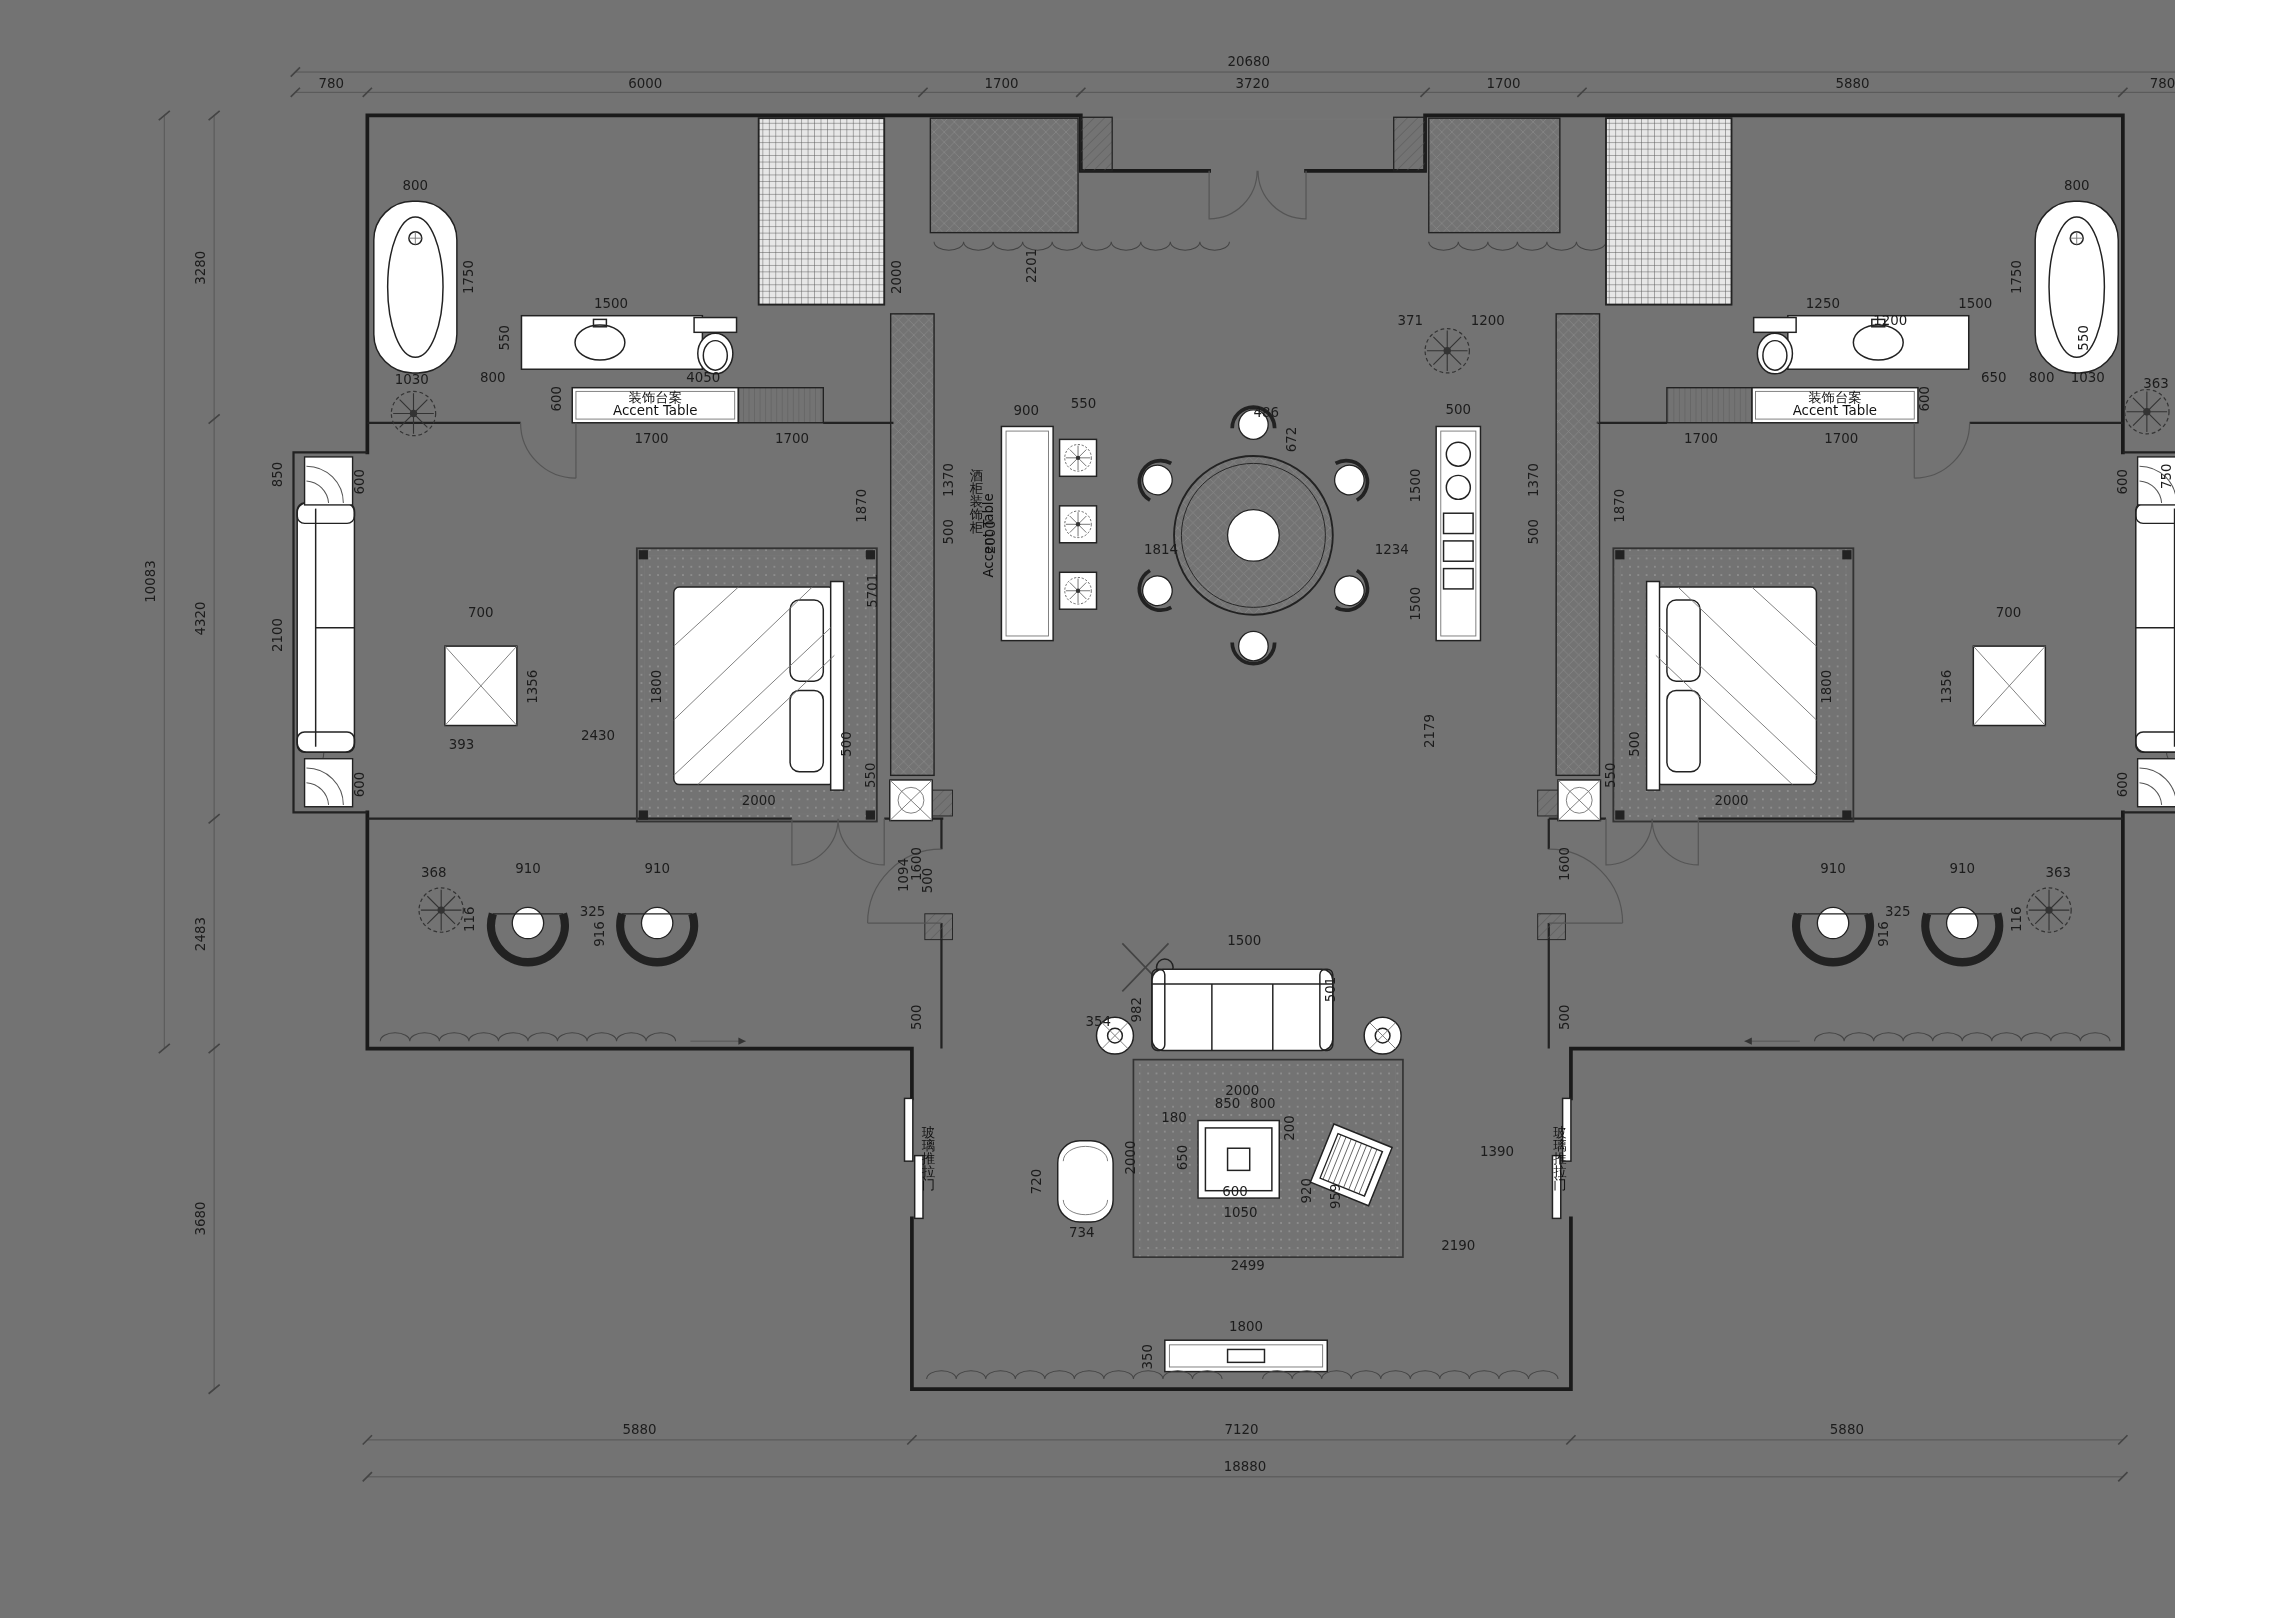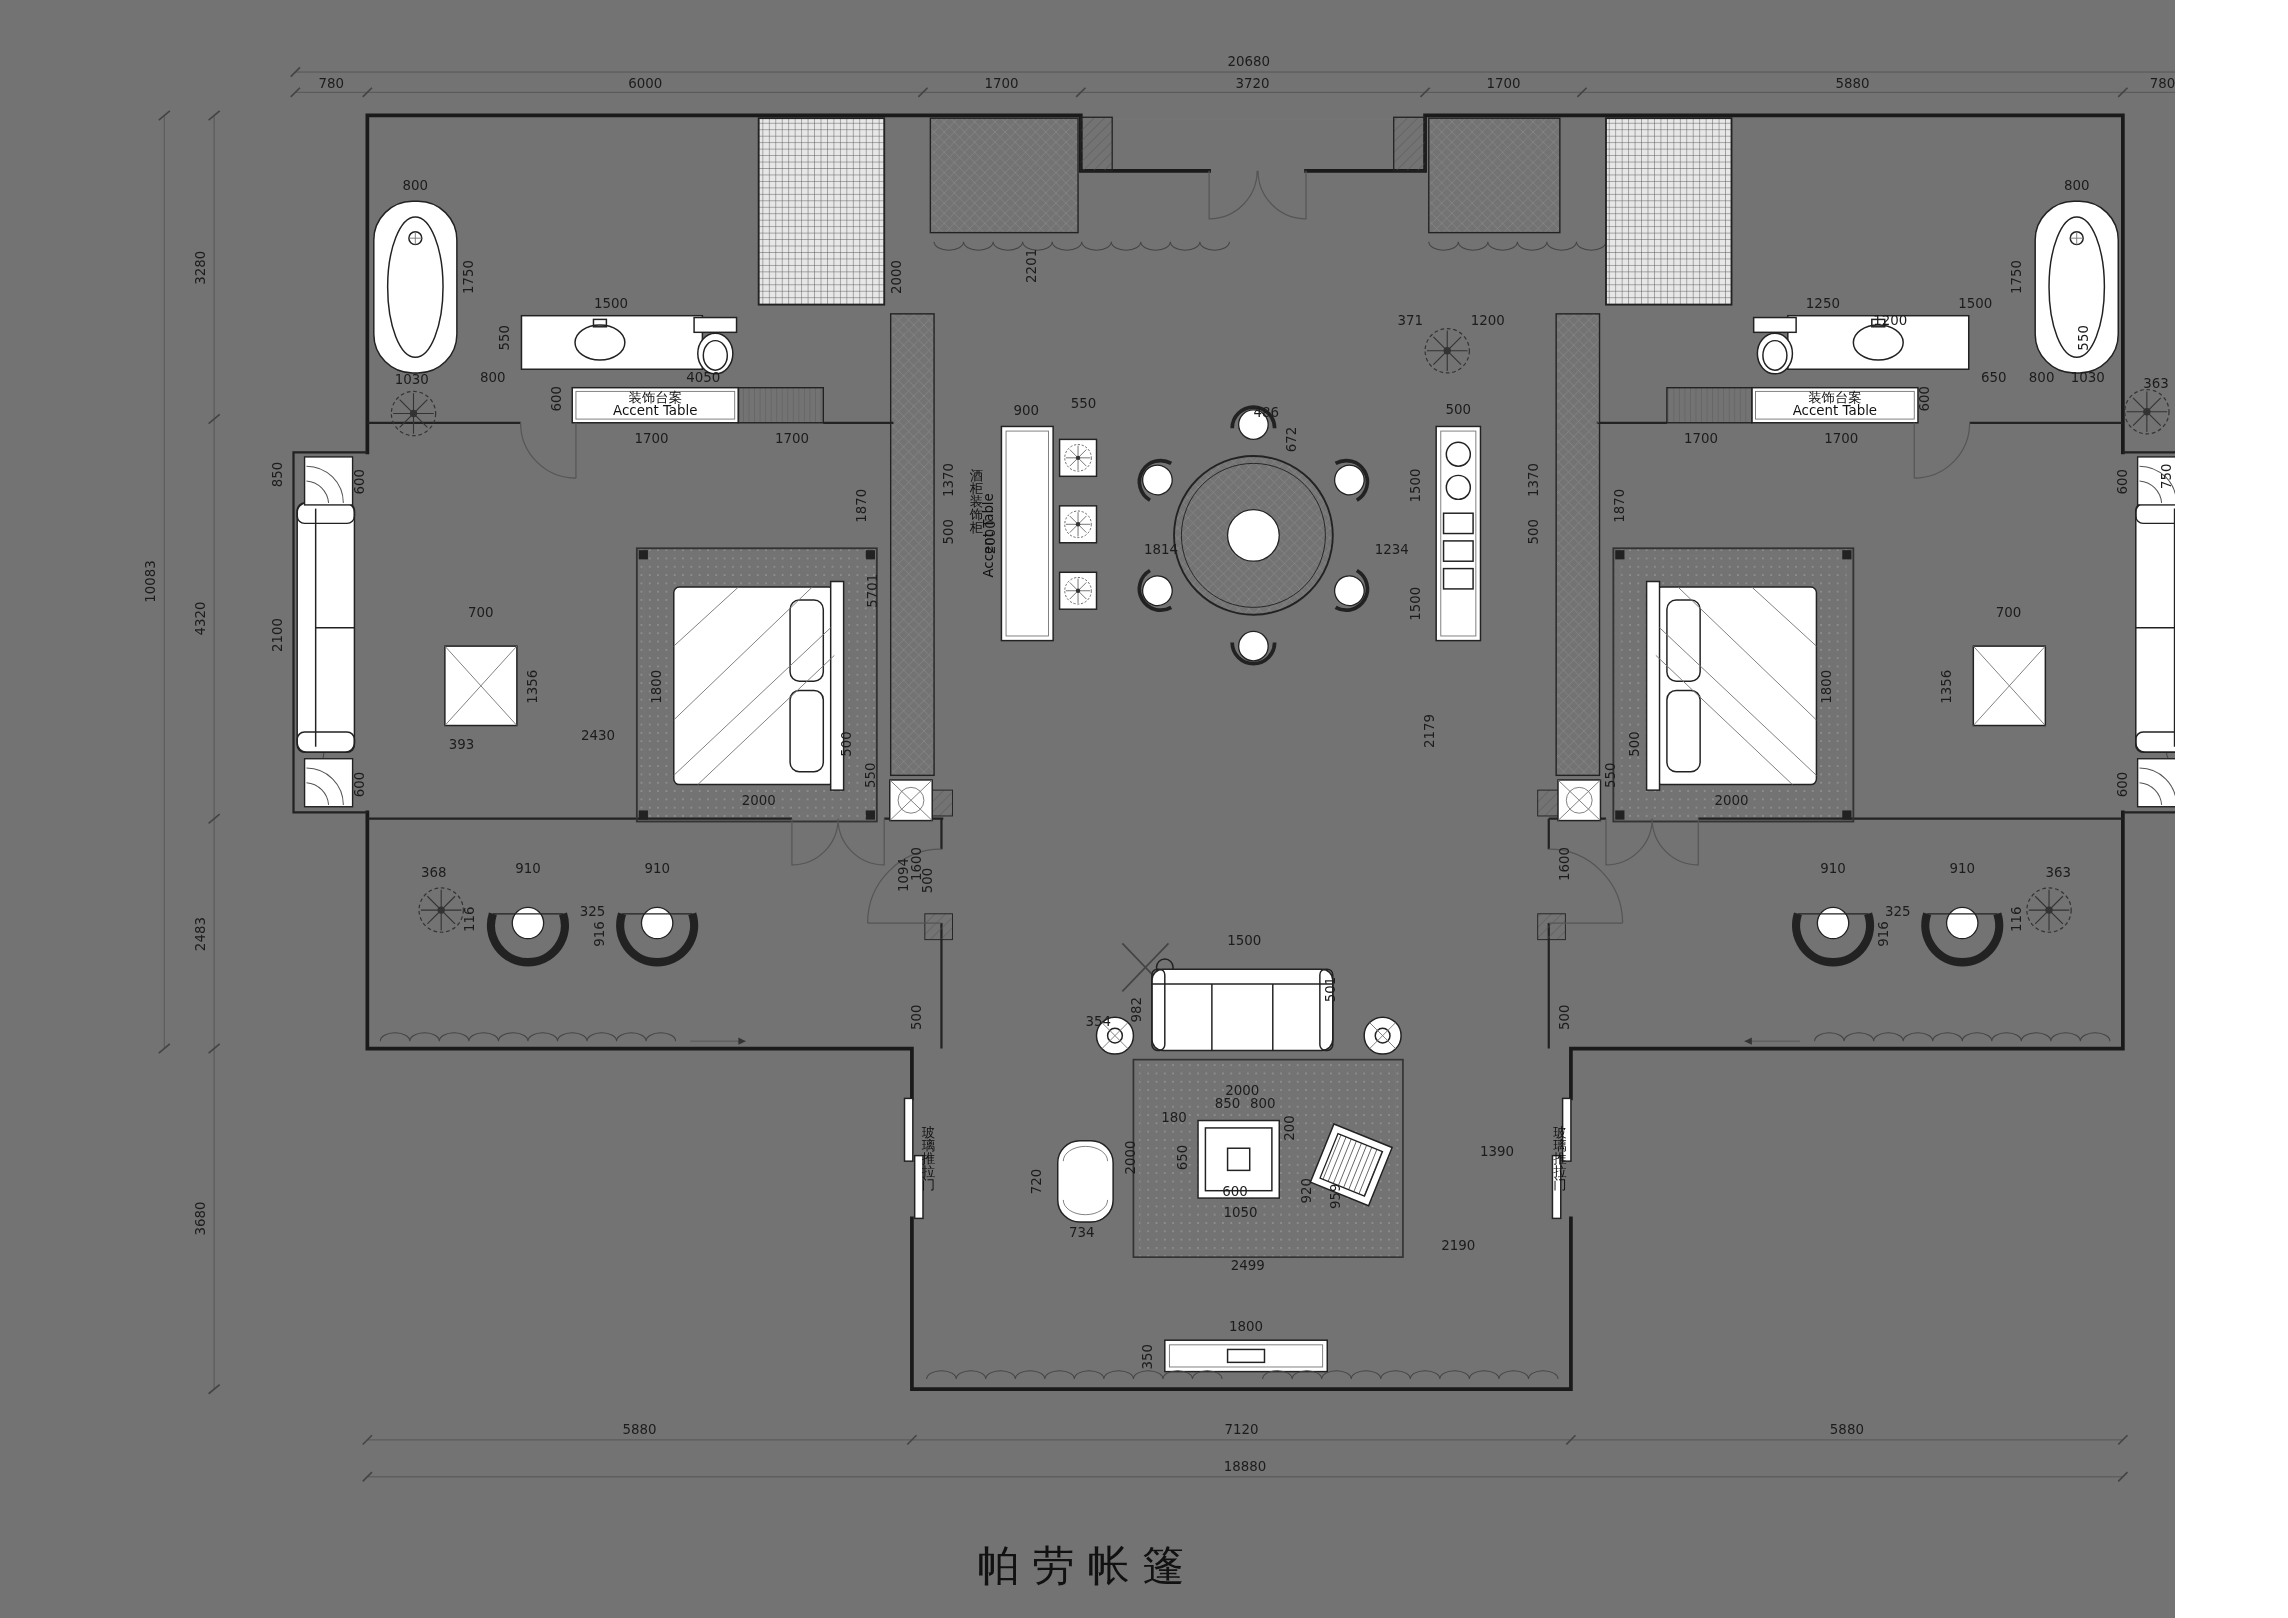--- a/index.html
+++ b/index.html
@@ -523,16 +523,15 @@
         <text x="1352" y="1376" class="ann">2499</text>
         <text x="1580" y="1354" class="ann">2190</text>
         <text x="1622" y="1252" class="ann">1390</text>
         <text x="1350" y="1442" class="ann">1800</text>
         <text x="1248" y="1470" class="ann" transform="rotate(-90 1248 1470)">350</text>
         <text x="1006" y="1232" class="ann label" font-size="13"><tspan x="1006" dy="0">玻</tspan><tspan x="1006" dy="14">璃</tspan><tspan x="1006" dy="14">推</tspan><tspan x="1006" dy="14">拉</tspan><tspan x="1006" dy="14">门</tspan></text>
         <text x="1690" y="1232" class="ann label" font-size="13"><tspan x="1690" dy="0">玻</tspan><tspan x="1690" dy="14">璃</tspan><tspan x="1690" dy="14">推</tspan><tspan x="1690" dy="14">拉</tspan><tspan x="1690" dy="14">门</tspan></text>
       </g>
 </svg>
 
-<div class="title">帕劳帐篷</div>
 
 </div>
 
 
 </body></html>

